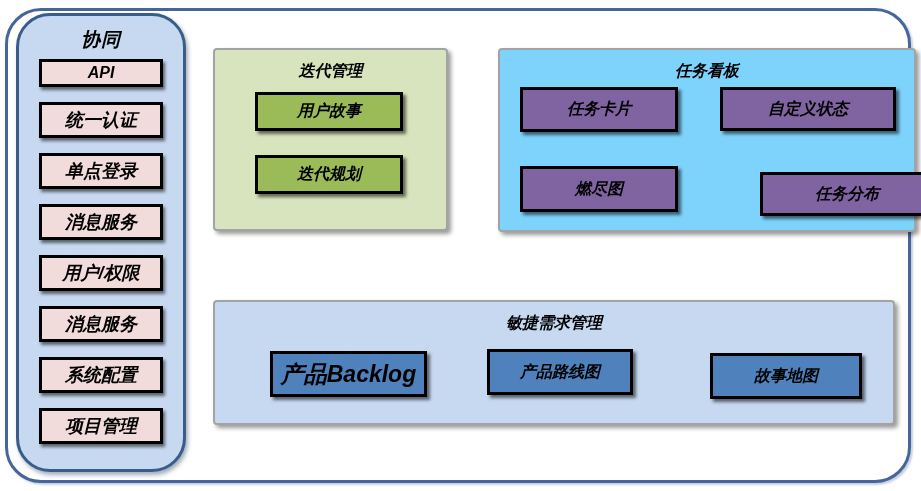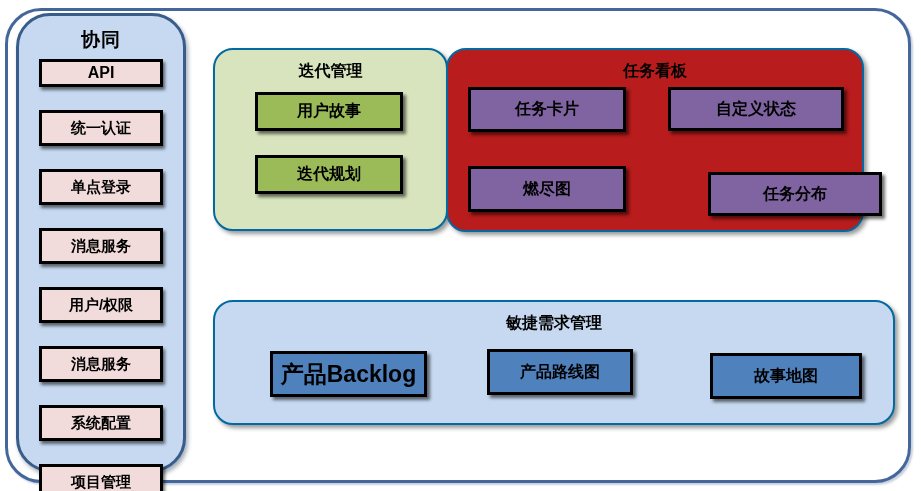--- a/index.html
+++ b/index.html
@@ -1,15 +1,15 @@
 <!DOCTYPE html>
 <html><head>
 <meta charset="utf-8">
 <style>
-  * { margin:0; padding:0; box-sizing:border-box; }
+  * { margin:0; padding:0; box-sizing:border-box;font-style:italic; }
   html,body { width:921px; height:491px; background:#ffffff; }
   body { font-family:"Liberation Sans","DejaVu Sans",sans-serif; color:#000; }
 
   .canvas { position:relative; width:921px; height:491px; background:#fff; overflow:hidden; }
 
   .frame {
     position:absolute; left:5px; top:8px; width:906px; height:475px;
     background:#fff; border:3px solid #44669a; border-radius:36px;
     box-shadow:2px 2px 2px rgba(130,150,180,0.45);
   }
@@ -19,34 +19,34 @@
     position:absolute; left:8px; top:2px; width:170px; height:459px;
     background:#c6d9f1; border:3px solid #385d8a; border-radius:34px;
     box-shadow:2px 3px 4px rgba(50,70,100,0.45);
     display:flex; flex-direction:column; align-items:center;
   }
   .sidebar-title { margin-top:11px; font-size:19px; font-weight:bold; letter-spacing:1px; }
   .sidebar-item {
     width:124px; background:#f2dcdb; border:3px solid #000;
     box-shadow:2px 3px 3px rgba(0,0,0,0.55);
     display:flex; align-items:center; justify-content:center;
-    font-weight:bold; font-size:15px; margin-top:23px; flex:none;
+    font-weight:bold; font-size:18px; margin-top:15px; flex:none;
   }
   .sidebar-item.first { margin-top:6px; height:28px; font-size:16px; }
   .sidebar-item.std { height:36px; }
 
   
   .panel {
-    position:absolute; border:2px solid #0369a1; border-radius:20px;
+    position:absolute; border:2px solid #a3a3a3; border-radius:4px;
     box-shadow:3px 3px 4px rgba(0,0,0,0.40);
   }
   .panel-title { text-align:center; font-weight:bold; font-size:16px; margin-top:11px; }
 
   .panel-green  { left:205px; top:37px;  width:235px; height:183px; background:#d7e4bd; }
-  .panel-purple { left:438px; top:37px;  width:418px; height:184px; background:#b91c1c; }
+  .panel-purple { left:490px; top:37px;  width:418px; height:184px; background:#7dd3fc; }
   .panel-blue   { left:205px; top:289px; width:682px; height:125px; background:#c6d9f1; }
 
   .box {
     position:absolute; border:3px solid #000;
     box-shadow:3px 3px 3px rgba(0,0,0,0.55);
     display:flex; align-items:center; justify-content:center;
     font-weight:bold; font-size:16px; text-align:center;
   }
   .box-green  { background:#9bbb59; }
   .box-purple { background:#8064a2; }

